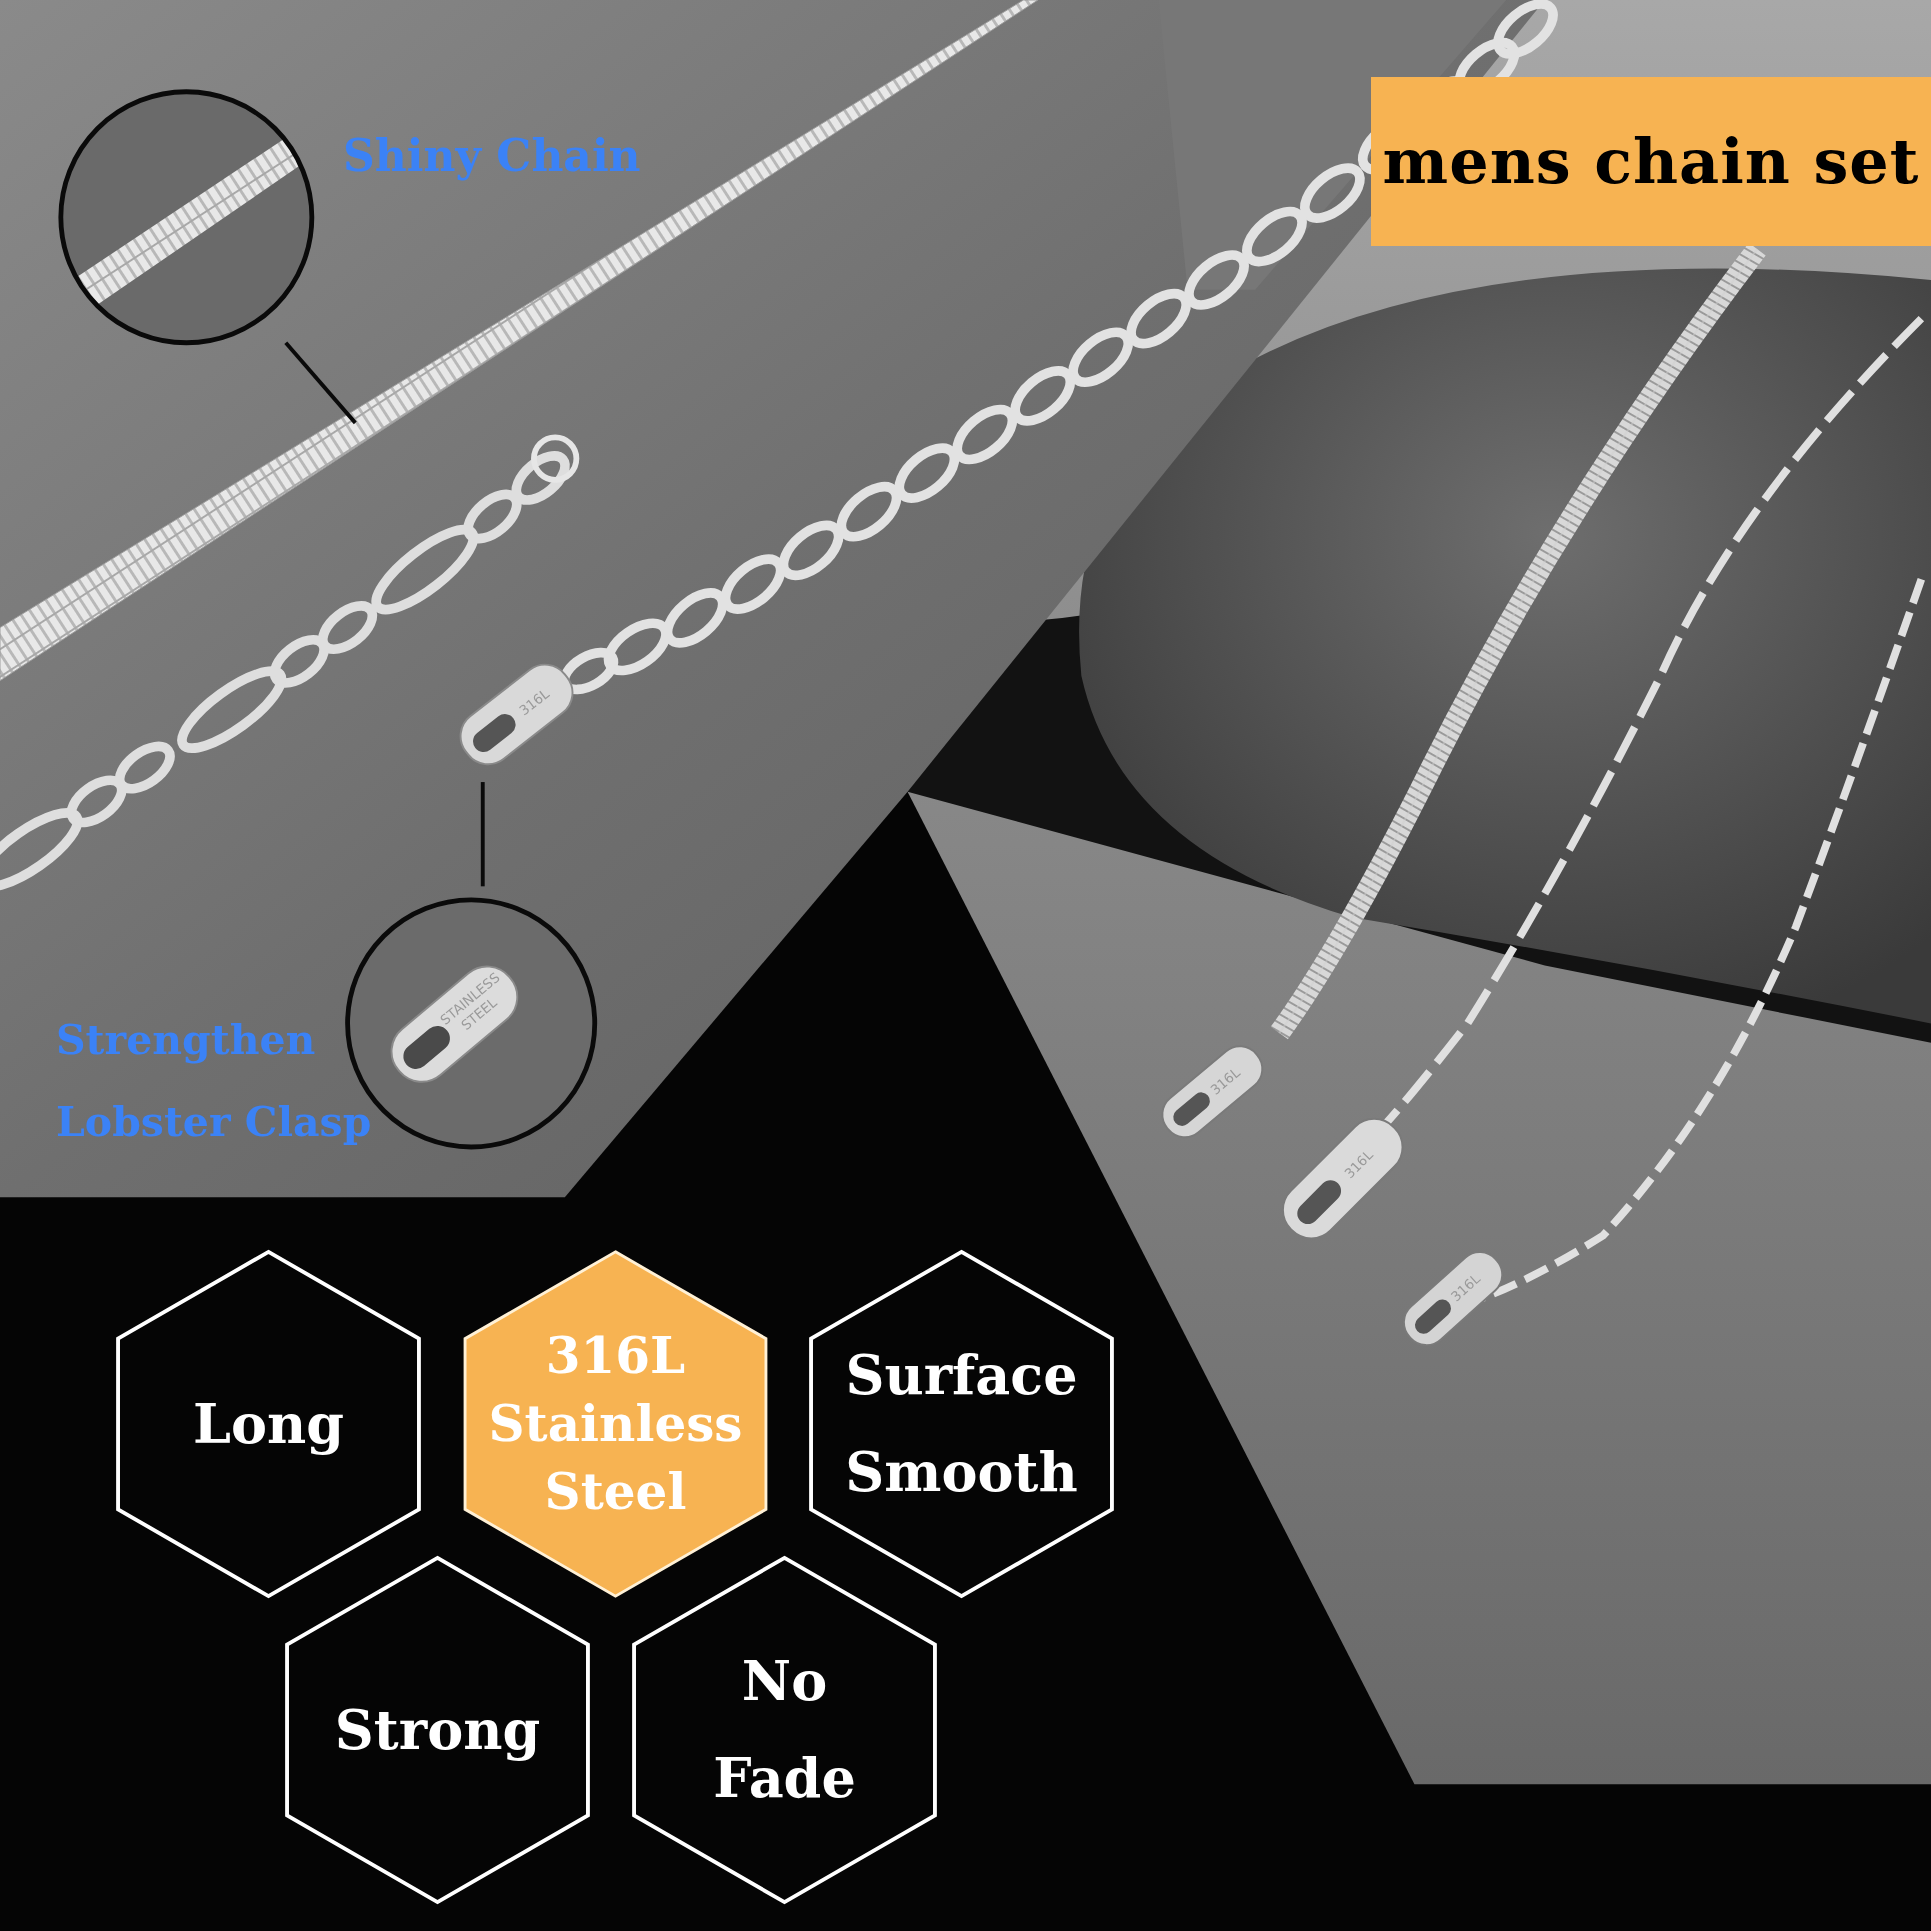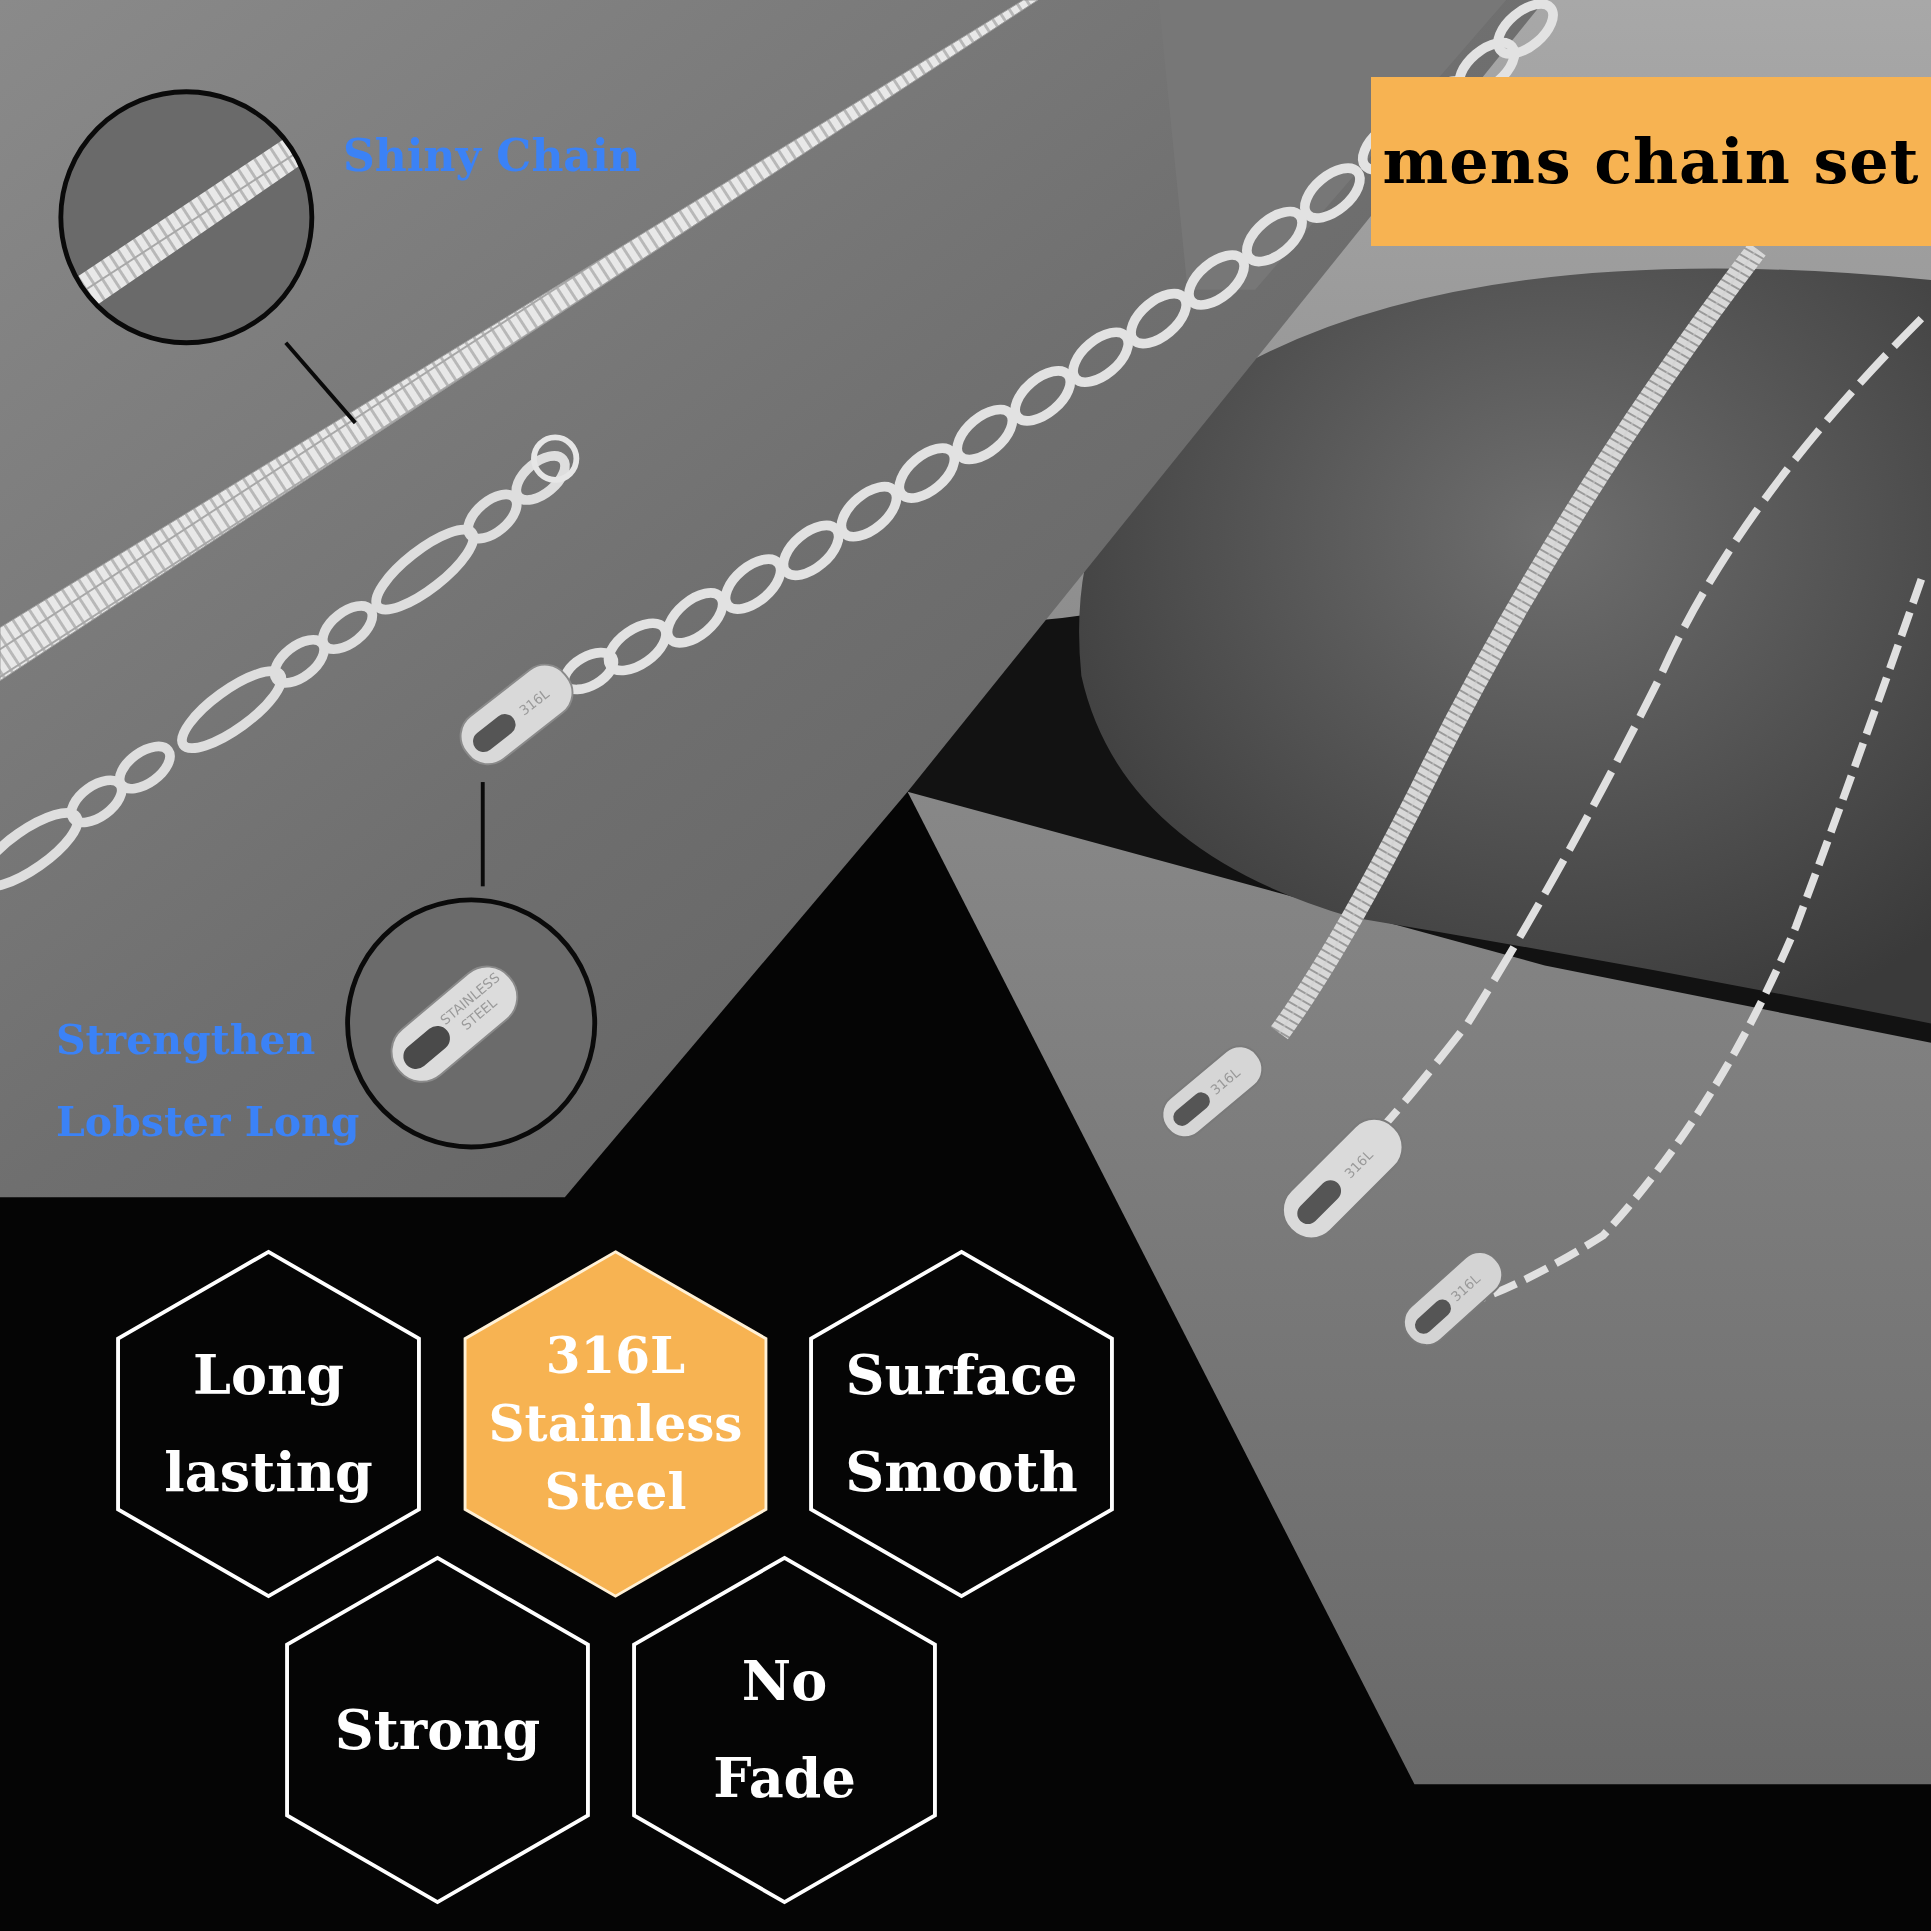--- a/index.html
+++ b/index.html
@@ -160,29 +160,28 @@
     <circle cx="488" cy="1060" r="128" fill="none" stroke="#0a0a0a" stroke-width="5"></circle>
   </g>
 </svg>
 
 <div class="title-banner">
   <span>mens chain set</span>
 </div>
 
 <div class="callout-label" style="left:343px; top:130px;">Shiny Chain</div>
 <div class="callout-label" style="left:56px; top:1016px; font-size:41px;text-align:right;">Strengthen</div>
-<div class="callout-label" style="left:56px; top:1098px; font-size:41px;">Lobster Long</div>
+<div class="callout-label" style="left:56px; top:1098px; font-size:41px;">Lobster Clasp</div>
 
 <div class="hex" style="left:114px; top:1248px;">
   <svg width="309" height="352" viewBox="0 0 320 365">
       <polygon points="160,4 316,94 316,271 160,361 4,271 4,94" fill="#050505" stroke="#ffffff" stroke-width="4"></polygon>
     </svg>
   <div class="hex-text">
     <div>Long</div>
-    <div>lasting</div>
   </div>
 </div>
 
 <div class="hex" style="left:461px; top:1248px;">
   <svg width="309" height="352" viewBox="0 0 320 365">
       <polygon points="160,4 316,94 316,271 160,361 4,271 4,94" fill="#f7b352" stroke="#fff1d6" stroke-width="3"></polygon>
     </svg>
   <div class="hex-text tight">
     <div>316L</div>
     <div>Stainless</div>

